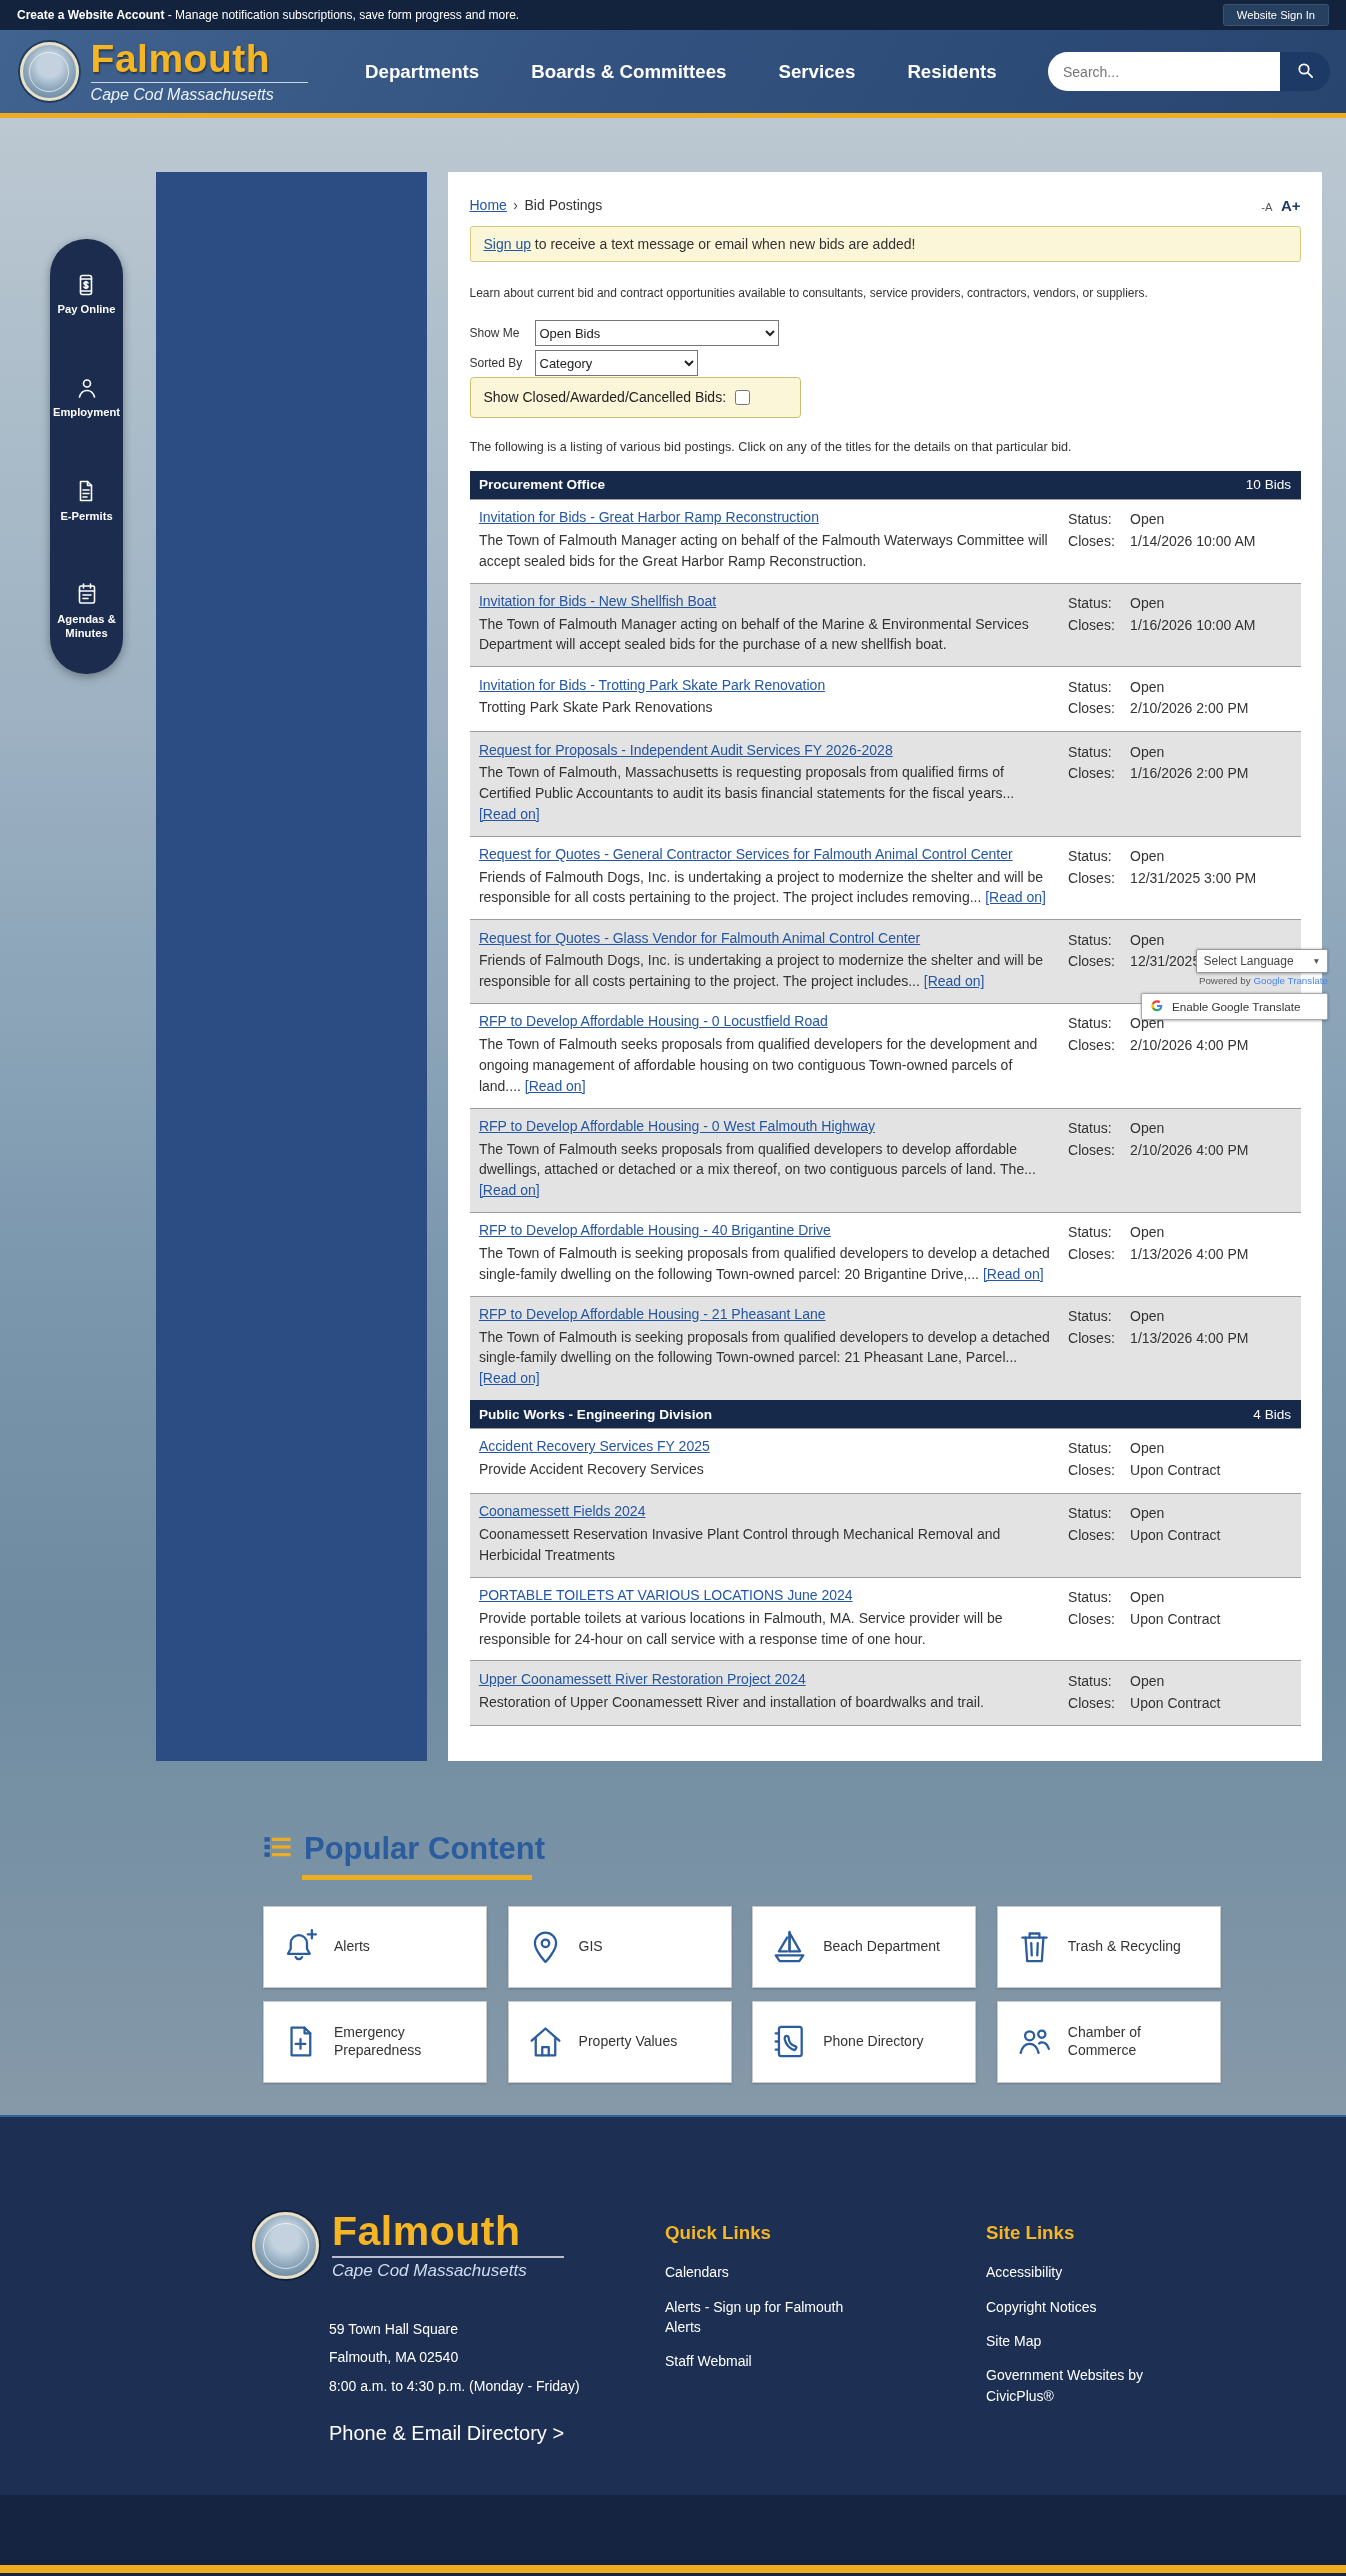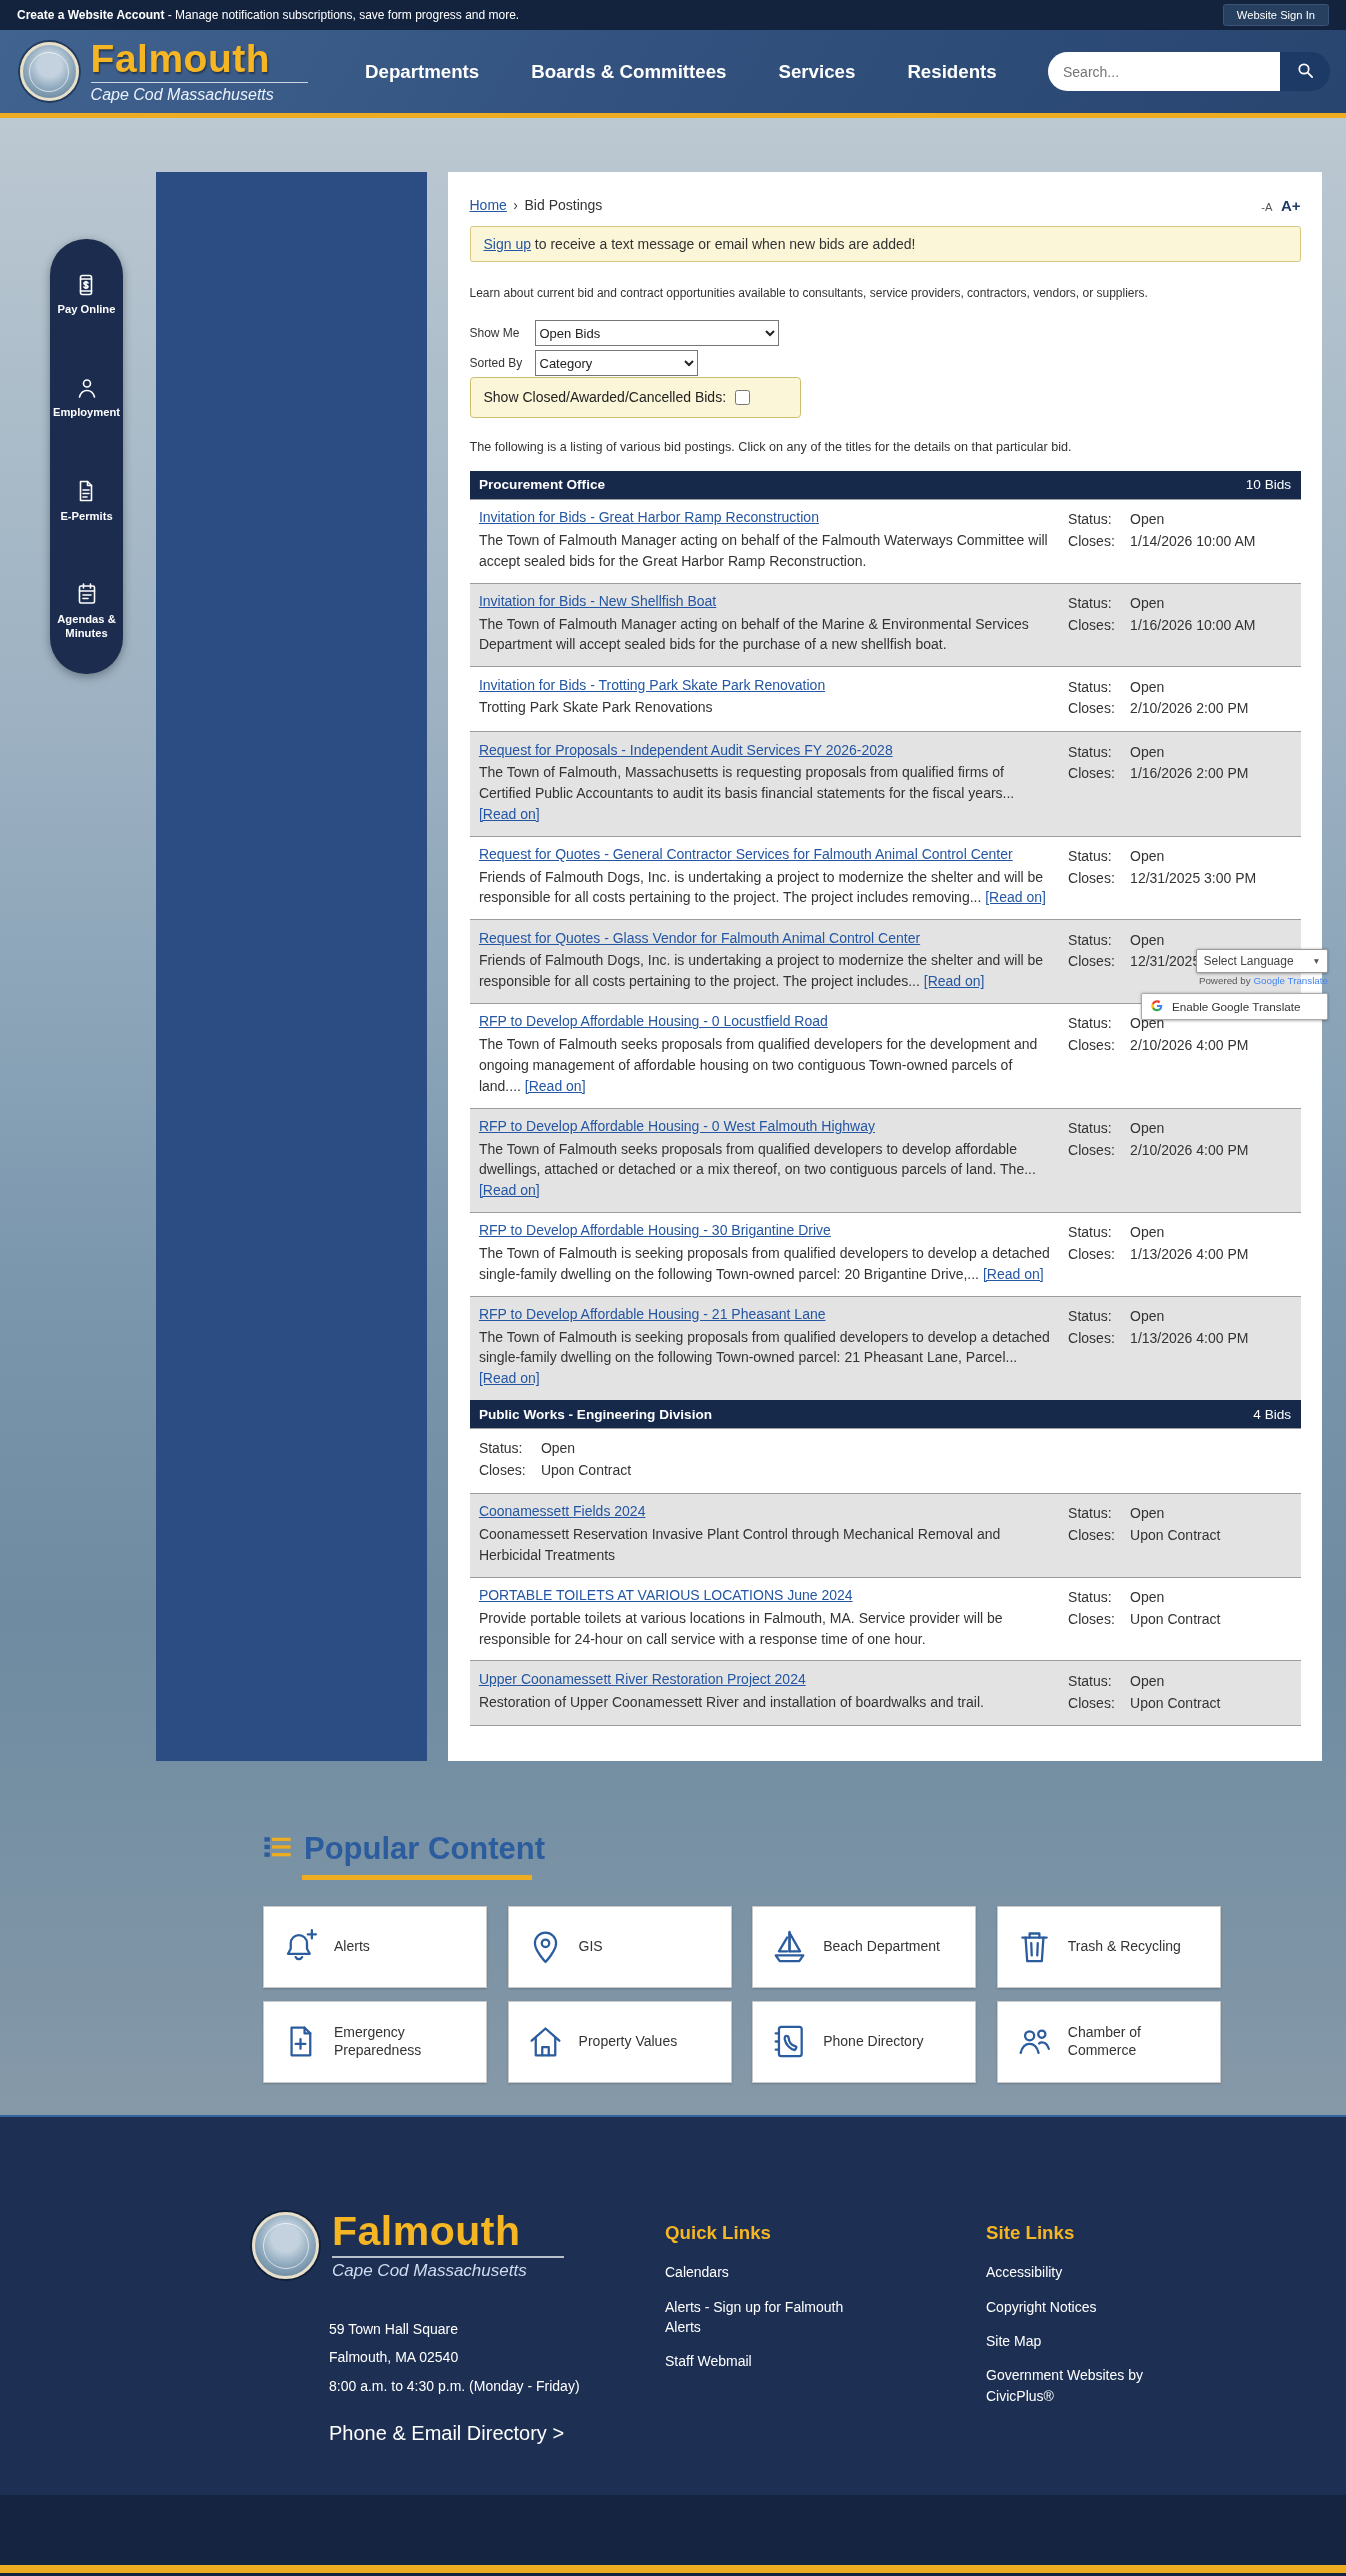--- a/index.html
+++ b/index.html
@@ -355,21 +355,21 @@
                     <span class="meta-label">Status:</span>
                     <span class="meta-value">Open</span>
                   </div>
                   <div class="meta-line">
                     <span class="meta-label">Closes:</span>
                     <span class="meta-value">2/10/2026 4:00 PM</span>
                   </div>
                 </div>
               </div>
               <div class="bid-row">
-                <div class="bid-main"><a class="bid-title">RFP to Develop Affordable Housing - 30 Brigantine Drive</a><div class="bid-desc">The Town of Falmouth is seeking proposals from qualified developers to develop a detached single-family dwelling on the following Town-owned parcel: 20 Brigantine Drive,... <a class="read-on">[Read on]</a></div></div>
+                <div class="bid-main"><a class="bid-title">RFP to Develop Affordable Housing - 40 Brigantine Drive</a><div class="bid-desc">The Town of Falmouth is seeking proposals from qualified developers to develop a detached single-family dwelling on the following Town-owned parcel: 20 Brigantine Drive,... <a class="read-on">[Read on]</a></div></div>
                 <div class="bid-meta">
                   <div class="meta-line">
                     <span class="meta-label">Status:</span>
                     <span class="meta-value">Open</span>
                   </div>
                   <div class="meta-line">
                     <span class="meta-label">Closes:</span>
                     <span class="meta-value">1/13/2026 4:00 PM</span>
                   </div>
                 </div>
@@ -389,20 +389,21 @@
               </div>
             </div>
           </div>
           <div class="bid-section">
             <div class="section-header">
               <span class="section-title">Public Works - Engineering Division</span>
               <span class="section-count">4 Bids</span>
             </div>
             <div class="section-rows">
               <div class="bid-row">
+                <div class="bid-main"><a class="bid-title">Accident Recovery Services FY 2025</a><div class="bid-desc">Provide Accident Recovery Services</div></div>
                 <div class="bid-meta">
                   <div class="meta-line">
                     <span class="meta-label">Status:</span>
                     <span class="meta-value">Open</span>
                   </div>
                   <div class="meta-line">
                     <span class="meta-label">Closes:</span>
                     <span class="meta-value">Upon Contract</span>
                   </div>
                 </div>

